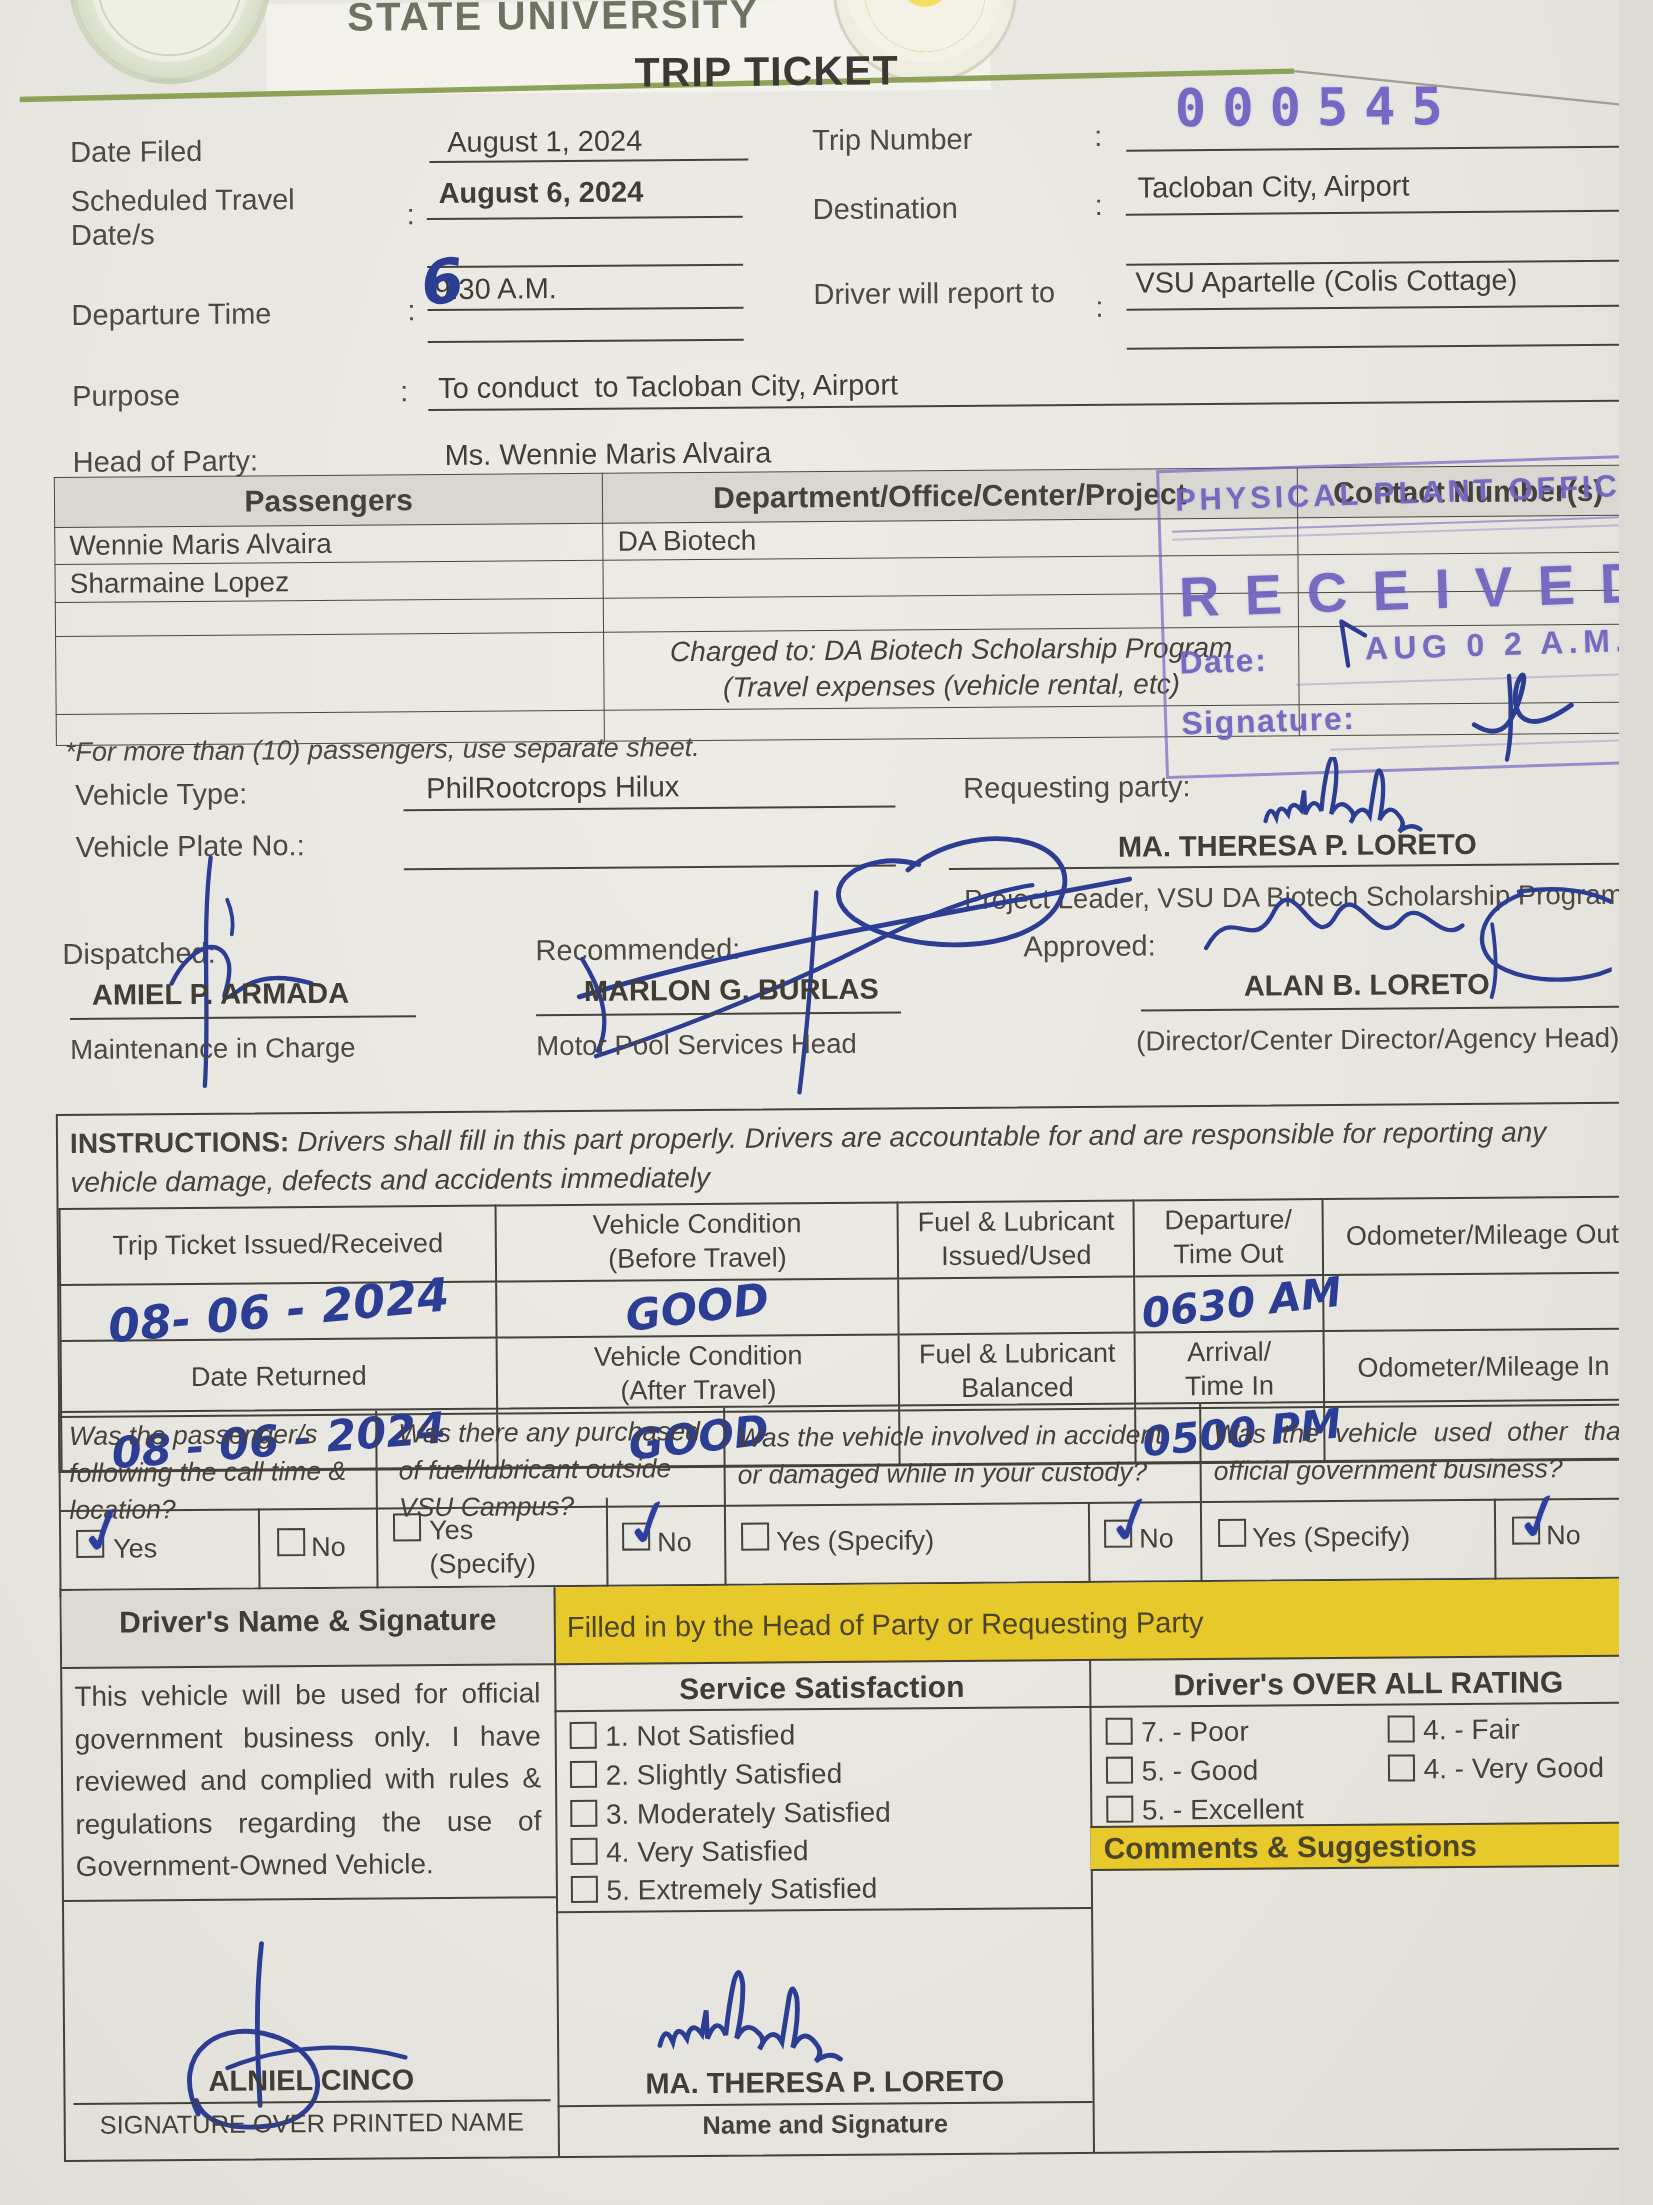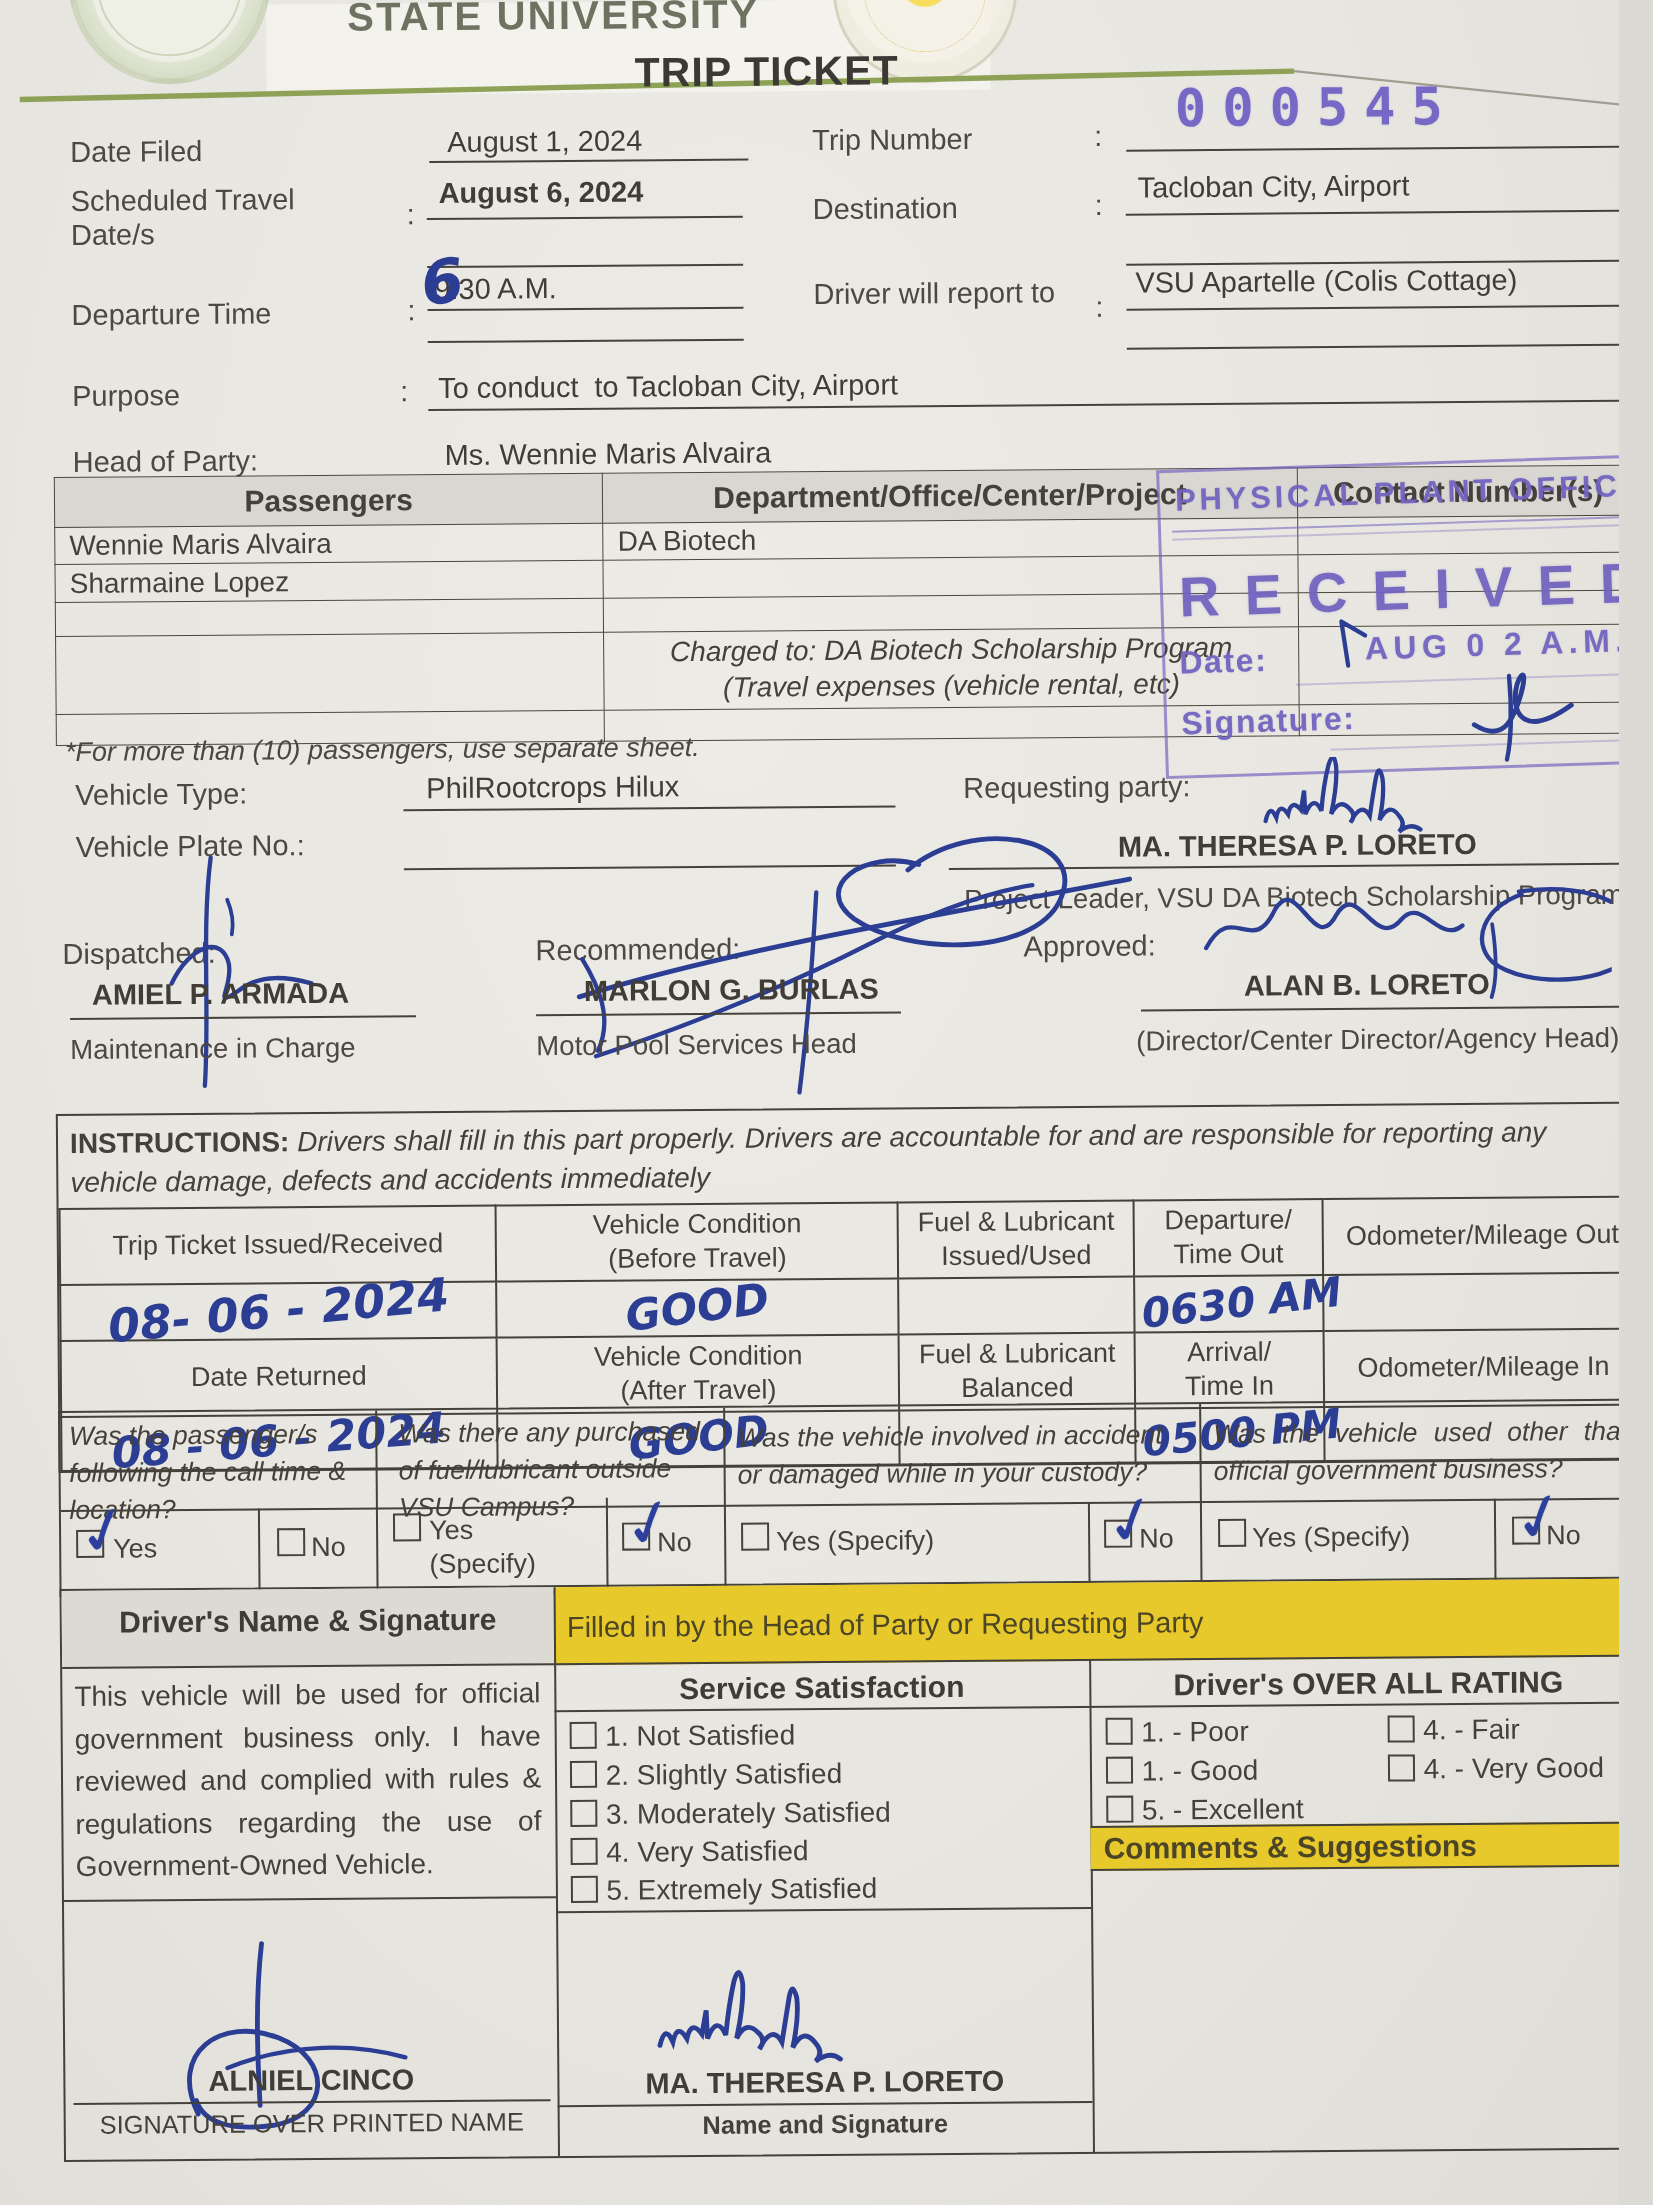--- a/index.html
+++ b/index.html
@@ -353,23 +353,23 @@
     <div class="abs opt" style="left:507px;top:288px;"><span class="cbx"></span><span>5.  Extremely Satisfied</span></div>
     <div class="abs hline" style="left:492px;top:324px;width:535px;"></div>
     <svg class="abs" style="left:586px;top:378px;" width="238" height="108" viewBox="0 0 440 200">
       <path class="sigblue" d="M16,150 q10,-40 24,-6 q8,-36 26,-6 q8,-36 28,-8 l8,-44 2,52 q18,-44 34,-6 q6,-56 16,-100 q10,-34 16,4 q2,40 -12,102 q18,-34 40,-10 q16,14 2,30 q24,-46 42,-12 q8,-48 14,-84 q6,-30 14,2 q4,36 -8,92 q20,-38 42,-8 q16,18 0,34 q26,-20 46,-4" stroke-width="9"></path>
     </svg>
     <div class="abs val b ctr" style="left:492px;top:481px;width:535px;">MA. THERESA P. LORETO</div>
     <div class="abs hline" style="left:492px;top:518px;width:535px;"></div>
     <div class="abs cap b ctr" style="left:492px;top:525px;width:535px;">Name and Signature</div>
 
     <div class="abs secthead ctr" style="left:1027px;top:86px;width:558px;">Driver's OVER ALL RATING</div>
-    <div class="abs opt" style="left:1043px;top:134px;"><span class="cbx"></span><span>1. - Poor</span></div>
+    <div class="abs opt" style="left:1043px;top:134px;"><span class="cbx"></span><span>7. - Poor</span></div>
     <div class="abs opt" style="left:1325px;top:134px;"><span class="cbx"></span><span>4. - Fair</span></div>
-    <div class="abs opt" style="left:1043px;top:173px;"><span class="cbx"></span><span>1. - Good</span></div>
+    <div class="abs opt" style="left:1043px;top:173px;"><span class="cbx"></span><span>5. - Good</span></div>
     <div class="abs opt" style="left:1325px;top:173px;"><span class="cbx"></span><span>4. - Very Good</span></div>
     <div class="abs opt" style="left:1043px;top:212px;"><span class="cbx"></span><span>5. - Excellent</span></div>
     <div class="abs yellow" style="left:1027px;top:243px;width:558px;height:41px;border-top:2.2px solid #44403a;border-bottom:2.2px solid #44403a;">
       <div class="b" style="font-size:30px;color:#4c4526;padding:4.3px 0 0 13px;">Comments &amp; Suggestions</div>
     </div>
   </div>
 
  </div>
 </div>
 

